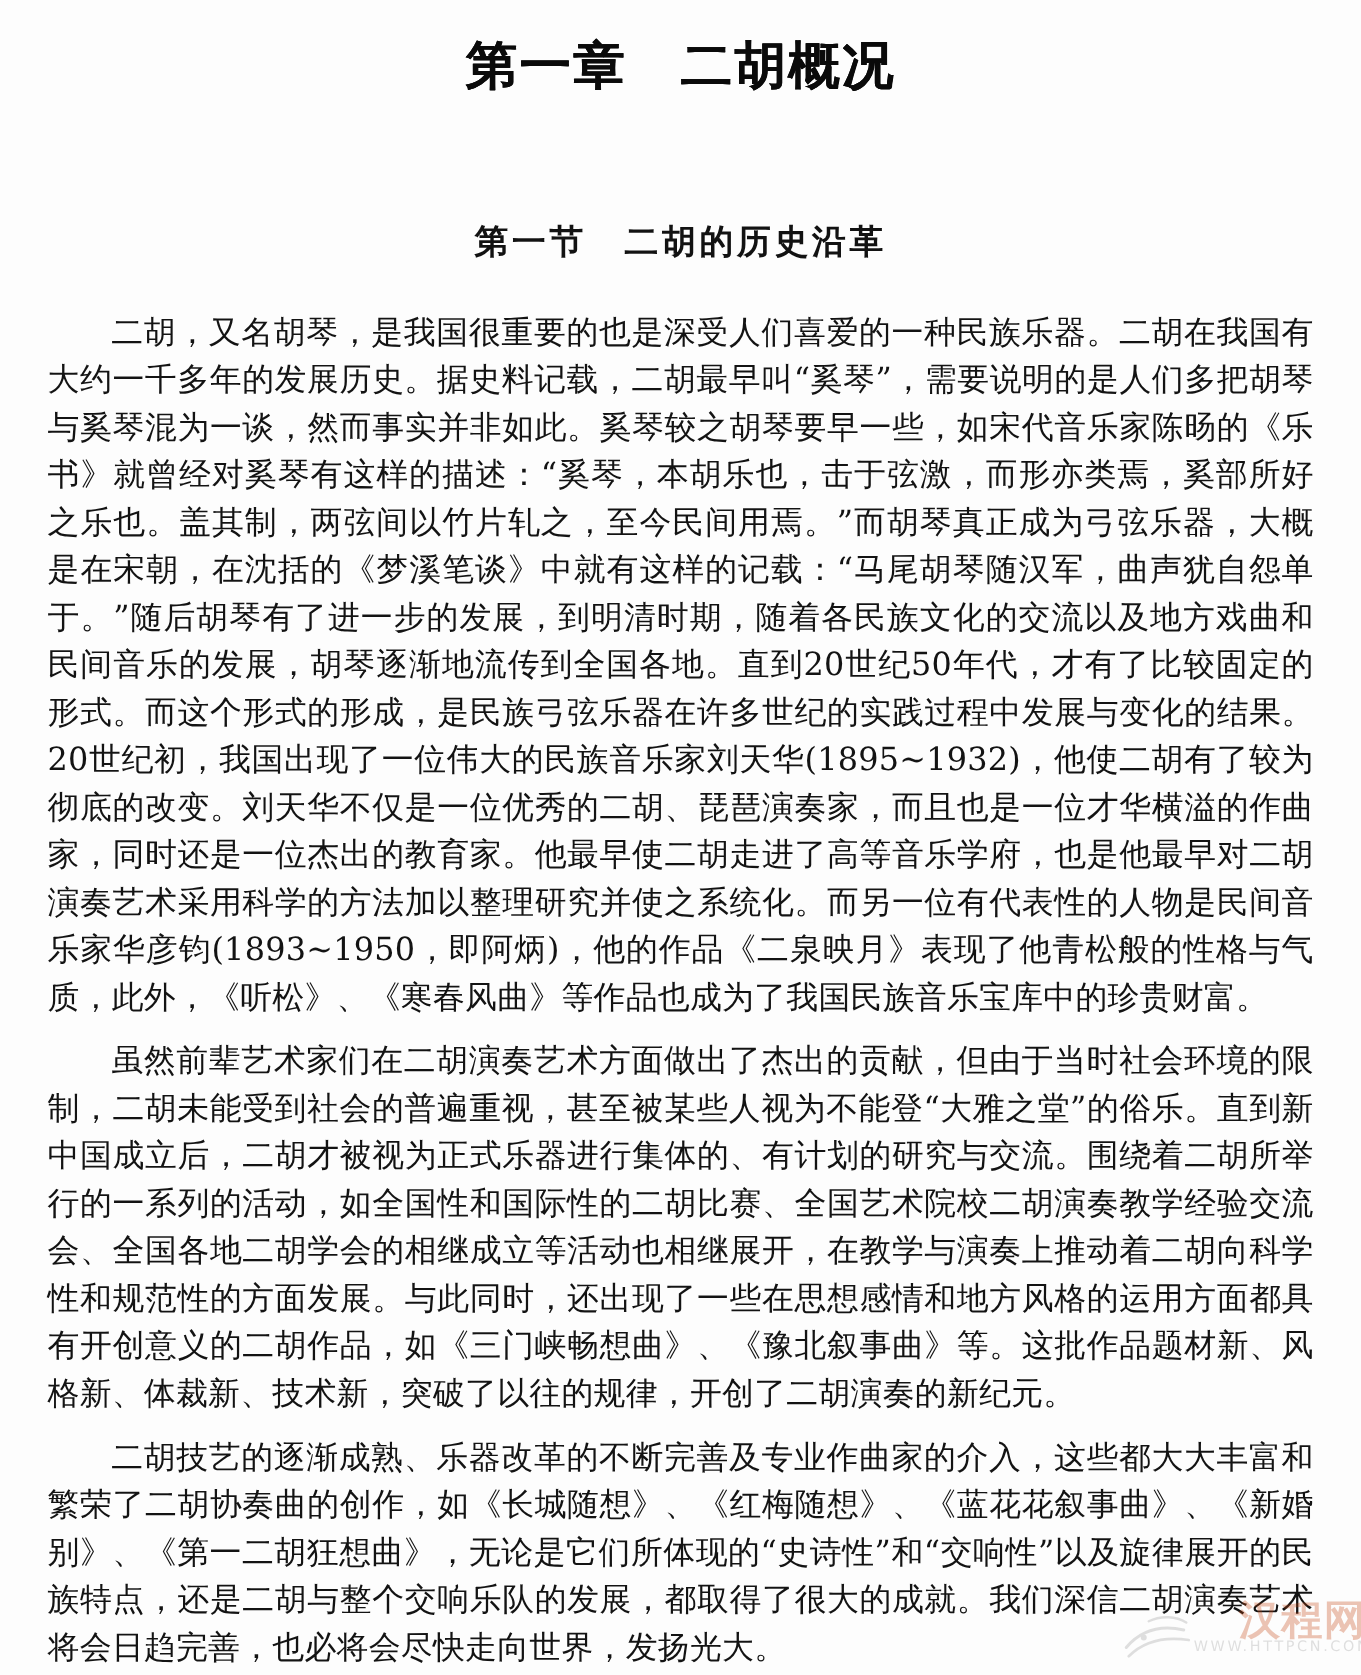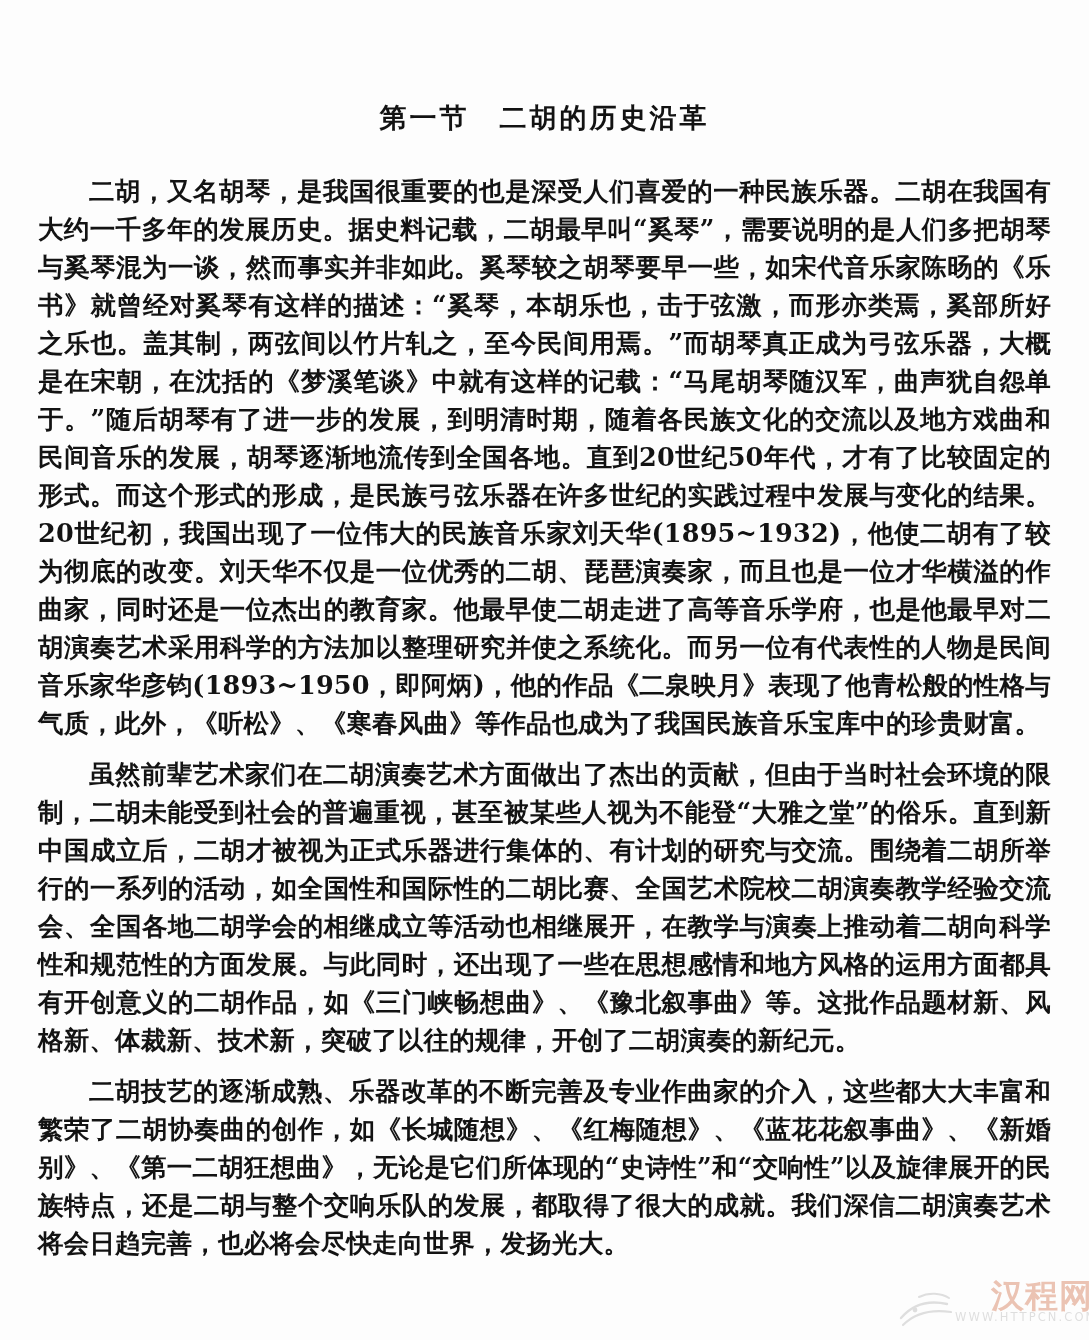--- a/index.html
+++ b/index.html
@@ -55,21 +55,21 @@
   }
 
   
   .body-wrap {
     margin: 0;
     padding: 38px 38px 0 38px;
   }
   p.para {
     margin: 0 0 0 0;
     font-size: 25.5px;
-    font-weight: 700;
+    font-weight: 400;
     line-height: 38px;
     text-align: justify;
     text-align-last: left;
     text-justify: inter-character;
     letter-spacing: 0.2px;
     text-indent: 2em;
     color: #131313;
     word-break: break-all;
   }
   p.para + p.para {
@@ -115,20 +115,21 @@
     top: 12px;
     width: 70px;
     height: 40px;
   }
 </style>
 </head>
 <body>
 
 <div class="page">
 
+  <h1 class="chapter-title">第一章　二胡概况</h1>
 
   <h2 class="section-title">第一节　二胡的历史沿革</h2>
 
   <div class="body-wrap">
     <p class="para">二胡，又名胡琴，是我国很重要的也是深受人们喜爱的一种民族乐器。二胡在我国有大约一千多年的发展历史。据史料记载，二胡最早叫“奚琴”，需要说明的是人们多把胡琴与奚琴混为一谈，然而事实并非如此。奚琴较之胡琴要早一些，如宋代音乐家陈旸的《乐书》就曾经对奚琴有这样的描述：“奚琴，本胡乐也，击于弦激，而形亦类焉，奚部所好之乐也。盖其制，两弦间以竹片轧之，至今民间用焉。”而胡琴真正成为弓弦乐器，大概是在宋朝，在沈括的《梦溪笔谈》中就有这样的记载：“马尾胡琴随汉军，曲声犹自怨单于。”随后胡琴有了进一步的发展，到明清时期，随着各民族文化的交流以及地方戏曲和民间音乐的发展，胡琴逐渐地流传到全国各地。直到20世纪50年代，才有了比较固定的形式。而这个形式的形成，是民族弓弦乐器在许多世纪的实践过程中发展与变化的结果。20世纪初，我国出现了一位伟大的民族音乐家刘天华(1895~1932)，他使二胡有了较为彻底的改变。刘天华不仅是一位优秀的二胡、琵琶演奏家，而且也是一位才华横溢的作曲家，同时还是一位杰出的教育家。他最早使二胡走进了高等音乐学府，也是他最早对二胡演奏艺术采用科学的方法加以整理研究并使之系统化。而另一位有代表性的人物是民间音乐家华彦钧(1893~1950，即阿炳)，他的作品《二泉映月》表现了他青松般的性格与气质，此外，《听松》、《寒春风曲》等作品也成为了我国民族音乐宝库中的珍贵财富。</p>
     <p class="para">虽然前辈艺术家们在二胡演奏艺术方面做出了杰出的贡献，但由于当时社会环境的限制，二胡未能受到社会的普遍重视，甚至被某些人视为不能登“大雅之堂”的俗乐。直到新中国成立后，二胡才被视为正式乐器进行集体的、有计划的研究与交流。围绕着二胡所举行的一系列的活动，如全国性和国际性的二胡比赛、全国艺术院校二胡演奏教学经验交流会、全国各地二胡学会的相继成立等活动也相继展开，在教学与演奏上推动着二胡向科学性和规范性的方面发展。与此同时，还出现了一些在思想感情和地方风格的运用方面都具有开创意义的二胡作品，如《三门峡畅想曲》、《豫北叙事曲》等。这批作品题材新、风格新、体裁新、技术新，突破了以往的规律，开创了二胡演奏的新纪元。</p>
     <p class="para">二胡技艺的逐渐成熟、乐器改革的不断完善及专业作曲家的介入，这些都大大丰富和繁荣了二胡协奏曲的创作，如《长城随想》、《红梅随想》、《蓝花花叙事曲》、《新婚别》、《第一二胡狂想曲》，无论是它们所体现的“史诗性”和“交响性”以及旋律展开的民族特点，还是二胡与整个交响乐队的发展，都取得了很大的成就。我们深信二胡演奏艺术将会日趋完善，也必将会尽快走向世界，发扬光大。</p>
   </div>
 
   <div class="watermark">

